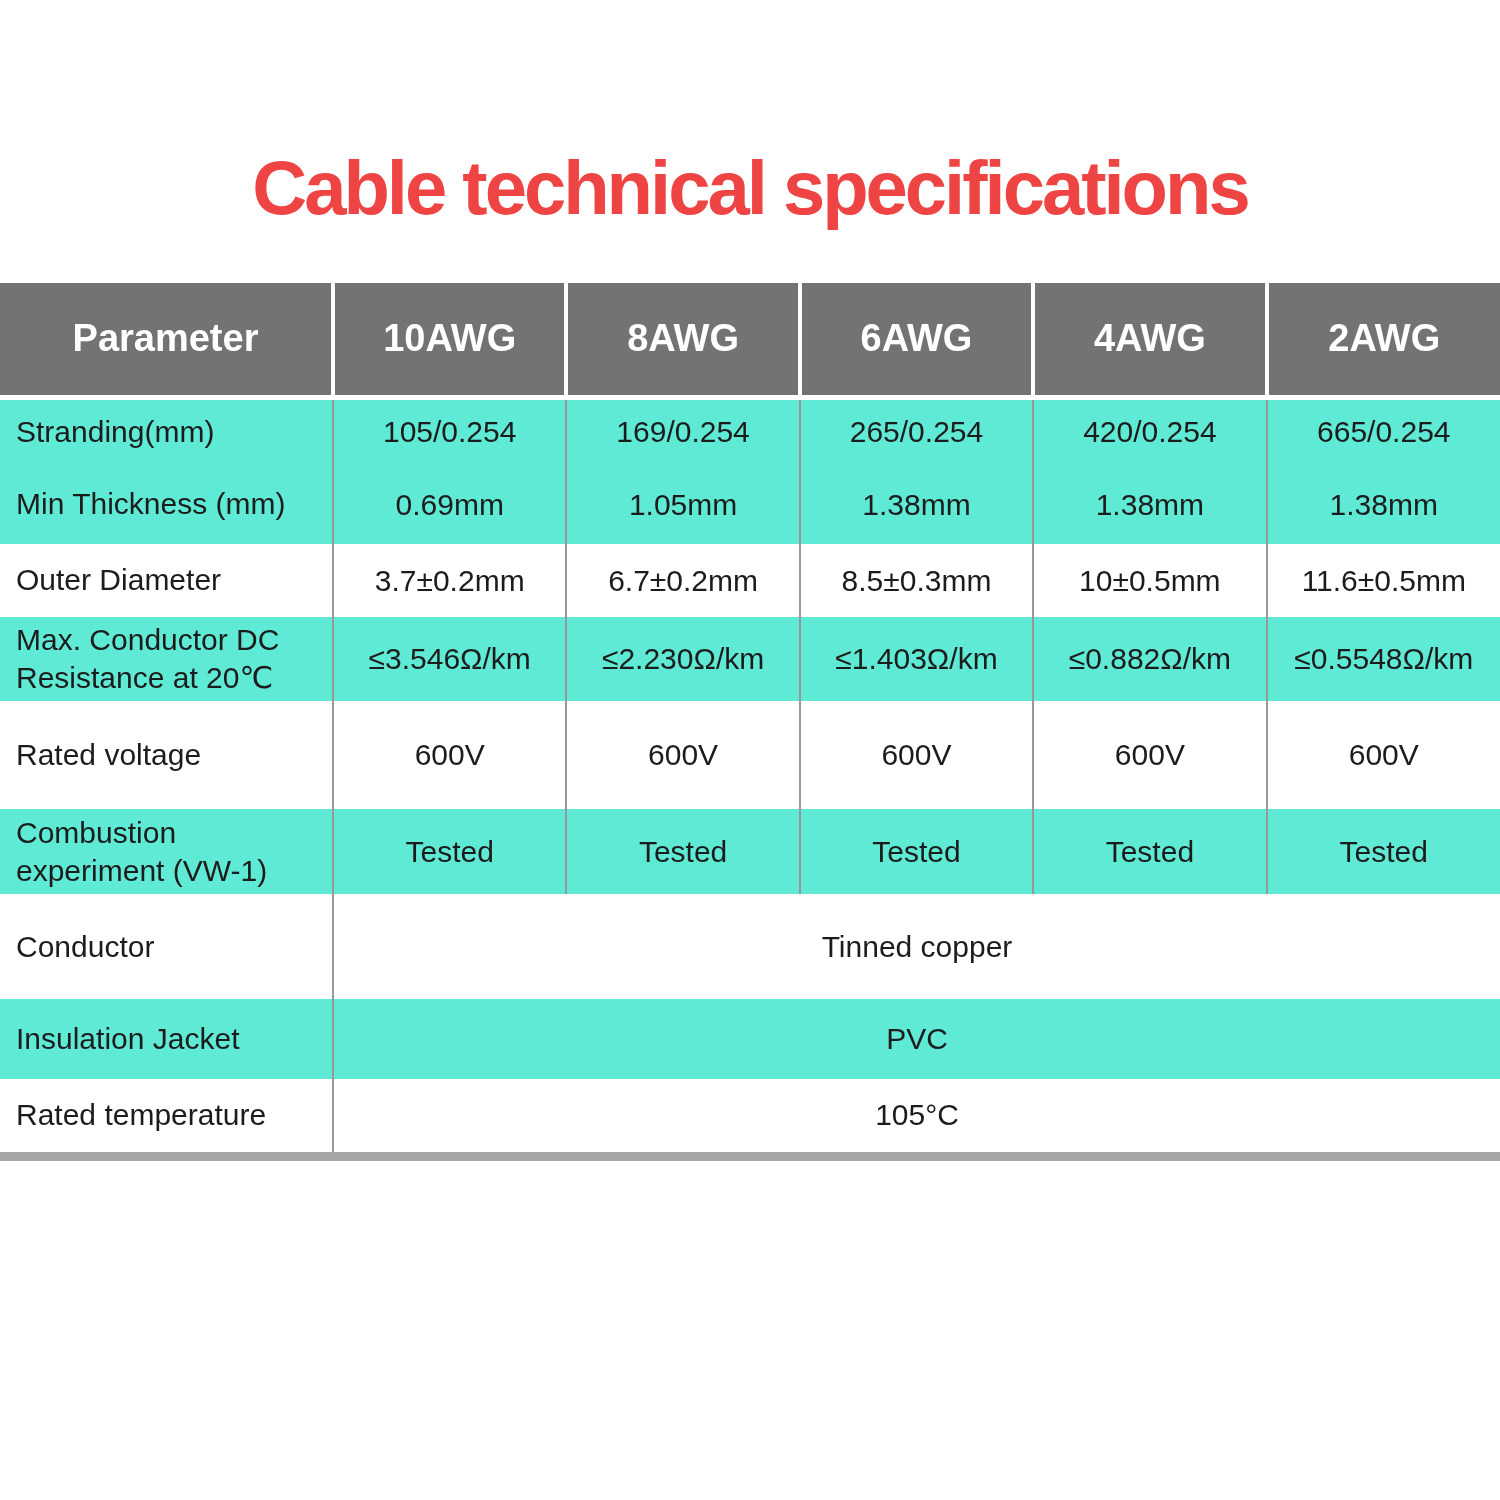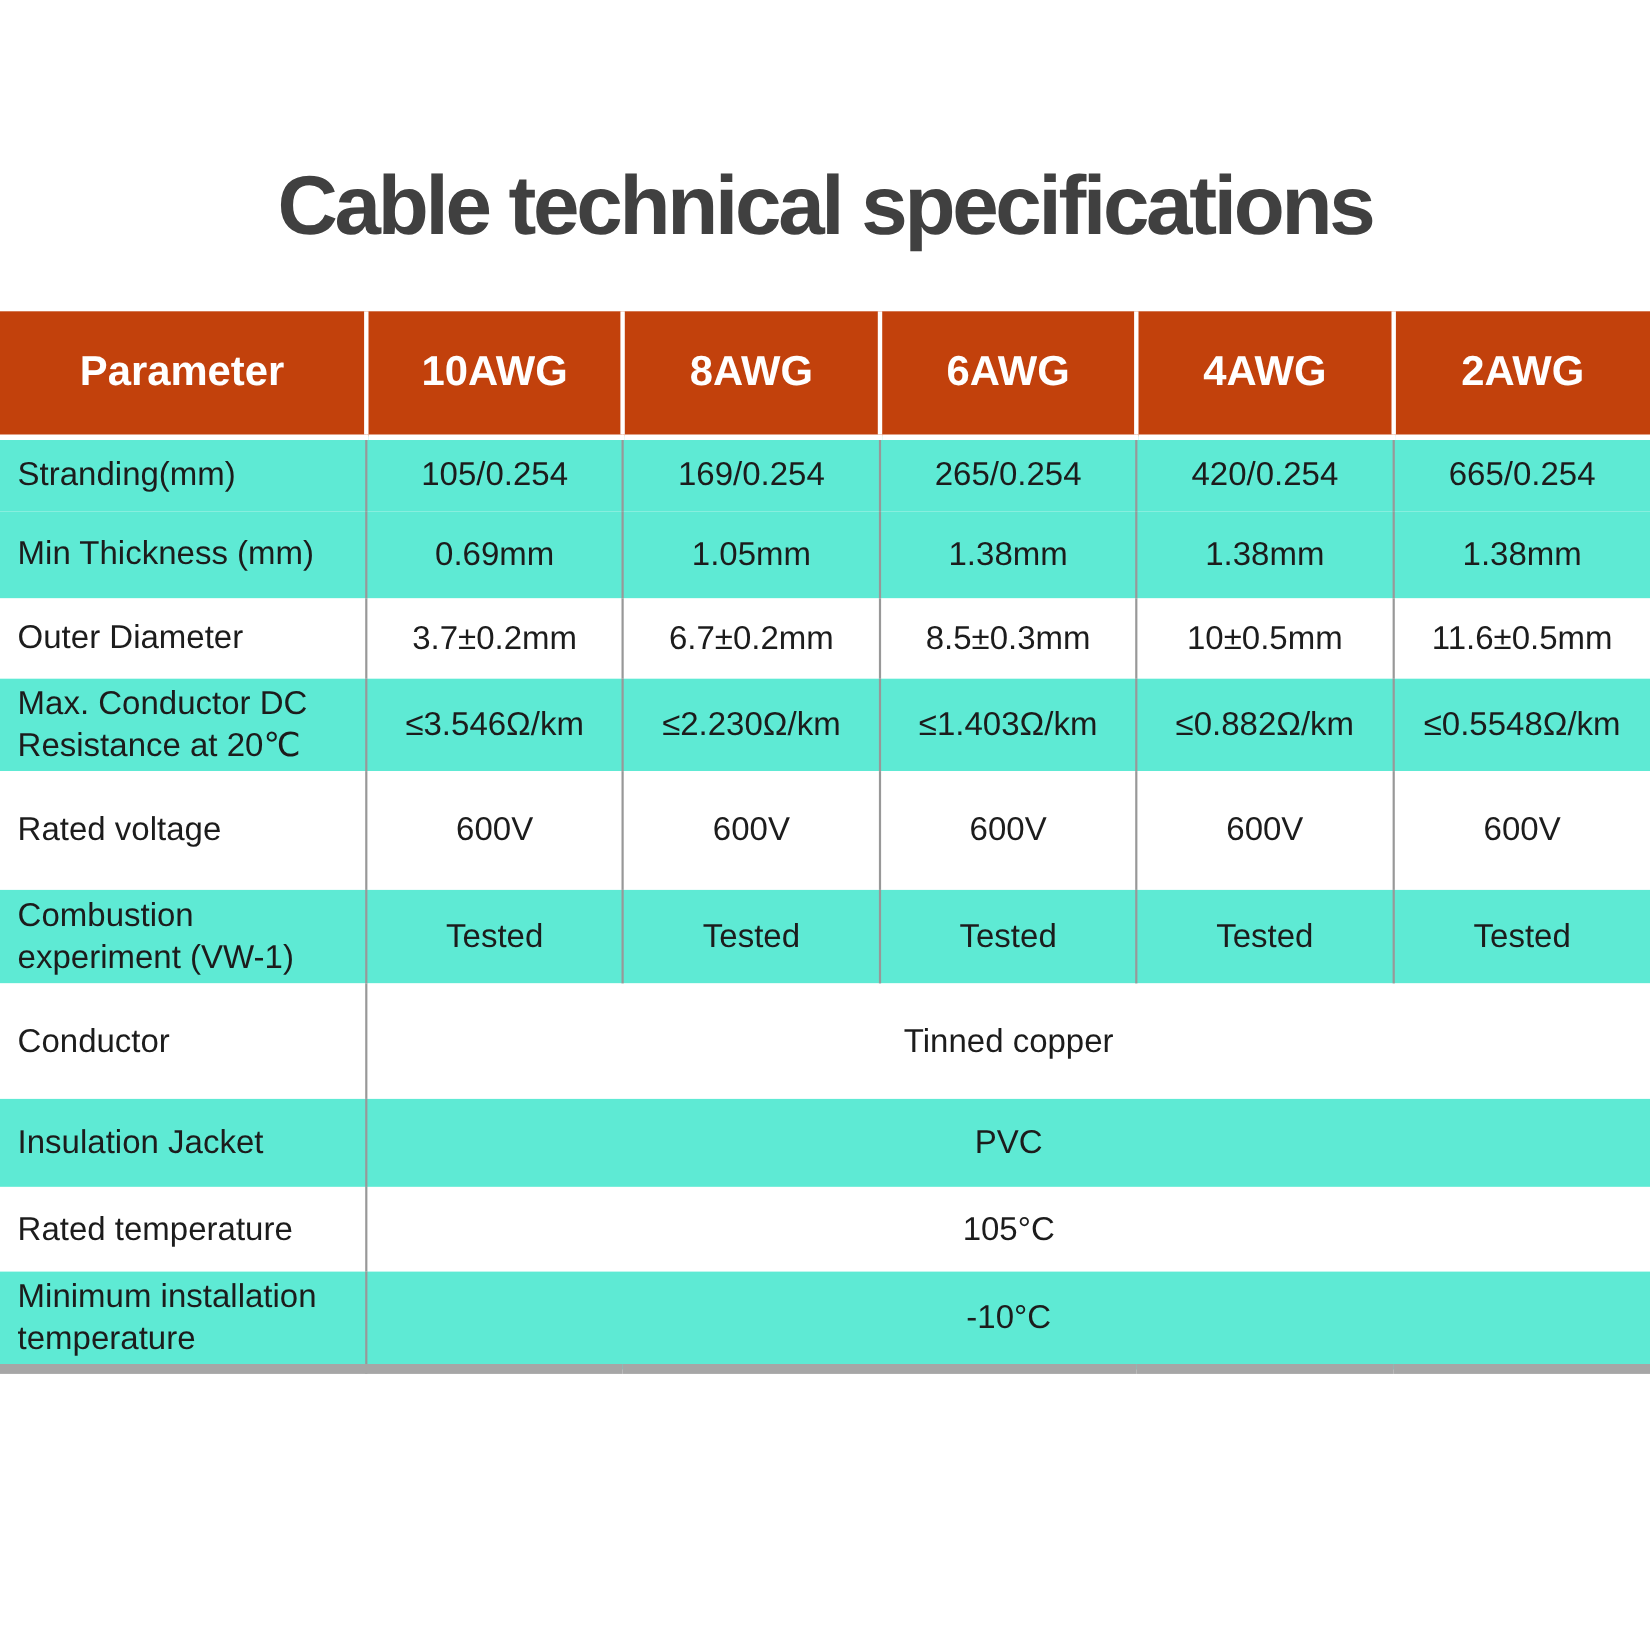--- a/index.html
+++ b/index.html
@@ -18,33 +18,33 @@
     align-items: flex-end;
     justify-content: center;
     padding-bottom: 52px;
   }
   .title {
     margin: 0;
     font-size: 76px;
     font-weight: bold;
     letter-spacing: -3px;
     white-space: nowrap;
-    color: #404040;
+    color: #ef4444;
   }
   table.spec {
     width: 1500px;
     border-collapse: collapse;
     table-layout: fixed;
     border-bottom: 9px solid #a6a6a6;
   }
   col.c-param { width: 333px; }
   col.c-data  { width: 233.4px; }
 
   thead th {
-    background: #c2410c;
+    background: #737373;
     color: #ffffff;
     font-weight: bold;
     font-size: 38px;
     height: 114px;
     text-align: center;
     vertical-align: middle;
     border-bottom: 5px solid #ffffff;
   }
   thead th + th { border-left: 4px solid #ffffff; }
 
@@ -156,18 +156,14 @@
         <td colspan="5">Tinned copper</td>
       </tr>
       <tr class="g">
         <td class="param">Insulation Jacket</td>
         <td colspan="5">PVC</td>
       </tr>
       <tr>
         <td class="param">Rated temperature</td>
         <td colspan="5">105°C</td>
       </tr>
-      <tr class="g">
-        <td class="param">Minimum installation temperature</td>
-        <td colspan="5">-10°C</td>
-      </tr>
     </tbody>
 </table>
 
 </body></html>

